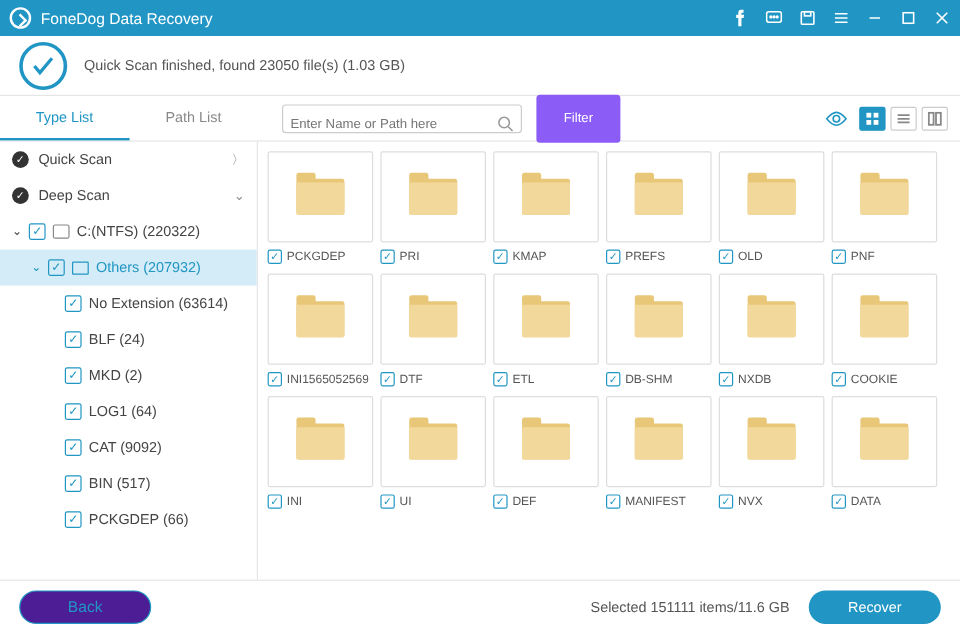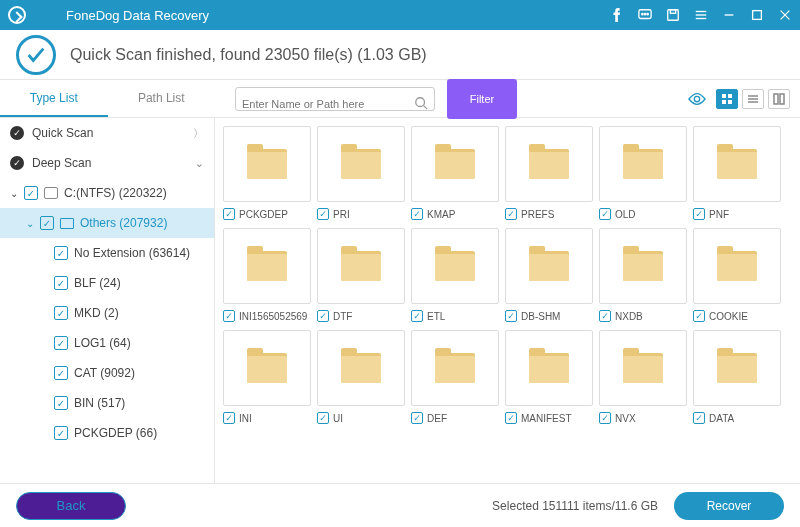--- a/index.html
+++ b/index.html
@@ -1,26 +1,26 @@
 <!DOCTYPE html>
 <html><head>
 <meta charset="utf-8">
 <style>
 * { margin:0; padding:0; box-sizing:border-box; font-family:'Segoe UI',Arial,sans-serif; }
 body { width:800px; height:527px; background:#fff; overflow:hidden; font-size:12px; color:#333; }
-.titlebar { height:30px; background:#2196c4; color:#fff; display:flex; align-items:center; padding:0 8px;gap:32px; }
+.titlebar { height:30px; background:#2196c4; color:#fff; display:flex; align-items:center; padding:0 8px; }
 .titlebar .logo { width:18px; height:18px; border:2px solid #fff; border-radius:50%; position:relative; margin-right:8px; }
 .titlebar .logo::after { content:''; position:absolute; width:6px; height:6px; border-right:2px solid #fff; border-bottom:2px solid #fff; transform:rotate(-45deg); top:5px; left:3px; }
 .titlebar .title { font-size:13px; flex:1; }
 .titlebar .wbtns { display:flex; gap:14px; align-items:center; }
 .titlebar .wbtn { width:14px; height:14px; cursor:pointer; display:flex; align-items:center; justify-content:center; }
 .status { height:50px; display:flex; align-items:center; padding:6px 16px; border-bottom:1px solid #e5e5e5; }
 .status .circle { width:40px; height:40px; border:3px solid #2196c4; border-radius:50%; display:flex; align-items:center; justify-content:center; margin-right:14px; }
 .status .circle svg { width:22px; height:22px; }
-.status .lines { font-size:16px; color:#555; line-height:1.6; }
+.status .lines { font-size:12px; color:#555; line-height:1.6; }
 .toolbar { height:38px; display:flex; align-items:center; border-bottom:1px solid #e5e5e5; }
 .tabs { width:215px; display:flex; height:100%; }
 .tab { flex:1; display:flex; align-items:center; justify-content:center; font-size:12px; color:#888; cursor:pointer; border-bottom:2px solid transparent; }
 .tab.active { color:#2196c4; border-bottom:2px solid #2196c4; }
 .search { flex:0 0 200px; height:24px; margin-left:20px; border:1px solid #ccc; border-radius:3px; display:flex; align-items:flex-end; padding:0 6px; }
 .search input { flex:1; border:none; outline:none; font-size:11px; color:#999; background:transparent; }
 .filterbtn { margin-left:12px; width:70px; height:40px; background:#8b5cf6; color:#fff; border:none; border-radius:3px; font-size:11px; cursor:pointer; }
 .viewbtns { margin-left:auto; margin-right:10px; display:flex; gap:4px; align-items:center; }
 .vbtn { width:22px; height:20px; border:1px solid #ccc; border-radius:2px; cursor:pointer; display:flex; align-items:center; justify-content:center; font-size:11px; color:#888; }
 .vbtn.active { background:#2196c4; border-color:#2196c4; color:#fff; }

